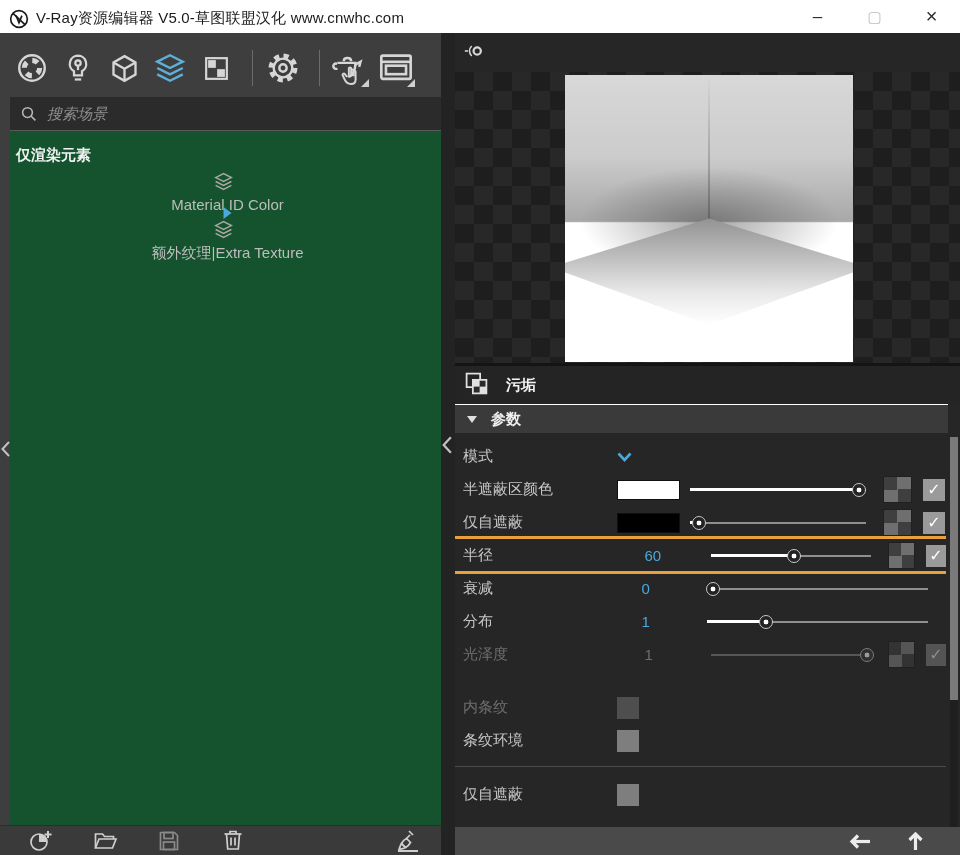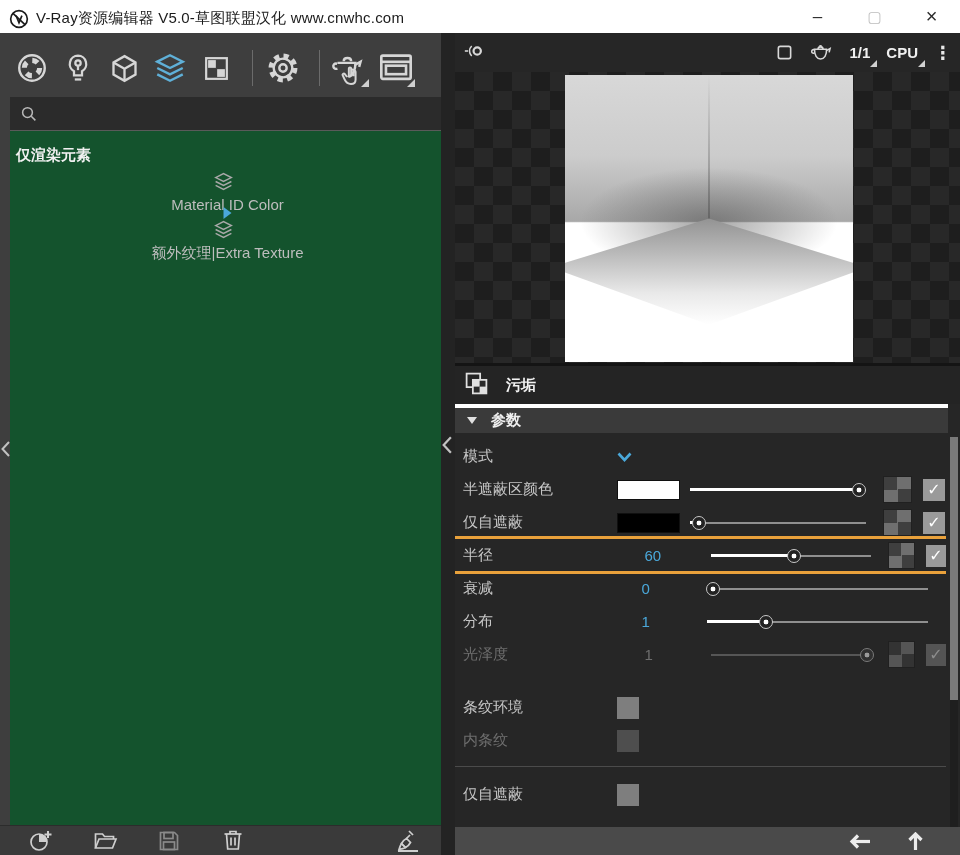--- a/index.html
+++ b/index.html
@@ -84,21 +84,21 @@
   .render-img::after { content:""; position:absolute; inset:0;
     clip-path:polygon(50% 50%, 105% 67%, 50% 87%, -5% 67%);
     background:linear-gradient(180deg, #909090 49%, #b9b9b9 62%, #e9e9e9 76%, #ffffff 87%); }
 
   
   .section-header { position:absolute; left:0; top:330px; right:0; height:41px; background:#242424;
     border-top:3px solid #141414; display:flex; align-items:center; }
   .section-header .sec-ic { margin-left:9px; }
   .section-title { margin-left:17px; font-size:15px; font-weight:bold; color:#f2f2f2; }
   .rollout { position:absolute; left:0; top:371px; right:12px; height:29px; background:#3a3a3a;
-    display:flex; align-items:center; border-top:4px solid #ffffff; }
+    display:flex; align-items:center; border-top:1px solid #ffffff; }
   .rollout .tri { margin-left:12px; width:0; height:0; border-left:5px solid transparent;
     border-right:5px solid transparent; border-top:7px solid #e0e0e0; }
   .rollout-title { margin-left:14px; font-size:15px; font-weight:bold; color:#f0f0f0; }
 
   
   .rows { position:absolute; left:0; top:404px; right:14px; bottom:28px; overflow:hidden; padding-top:3px; }
   .row { position:relative; height:33px; display:flex; align-items:center; padding-left:8px; }
   .row .label { width:154px; font-size:15px; color:#c6c6c6; }
   .row .value { width:73px; font-size:15px; color:#4aa8da;margin-left:41px; }
   .row.dis .label, .row.dis .value { color:#6e6e6e; }
@@ -220,20 +220,21 @@
             <rect x="5.5" y="9.5" width="13" height="5.5"></rect>
           </svg>
         </div>
       </div>
 
       <div class="lp-search">
         <svg width="18" height="18" viewBox="0 0 24 24">
           <circle cx="10" cy="10" r="6.5"></circle>
             <path d="M15 15l5.5 5.5"></path>
         </svg>
+        <input type="text" value="" placeholder="搜索场景" style="">
       </div>
 
       <div class="tree-area">
         <div class="tree-header">仅渲染元素</div>
 
         <div class="tree-item">
           <span class="tree-arrow"></span>
           <span class="layer-ic">
             <svg width="21" height="21" viewBox="0 0 24 24">
               <path d="M3 7.5L12 3l9 4.5L12 12z"></path>
@@ -319,39 +320,20 @@
     <section class="right-panel">
 
       <div class="rp-toolbar">
         <span class="rpt-left">
           <svg width="22" height="20" viewBox="0 0 24 20">
             <path d="M2 10h3.5"></path>
             <path d="M9.5 4.5a7.5 7.5 0 0 0 0 11"></path>
             <circle cx="15.5" cy="10" r="4" stroke-width="2.4"></circle>
           </svg>
         </span>
-        <div class="rpt-right">
-          <span class="rpt-btn">
-            <svg width="17" height="17" viewBox="0 0 18 18">
-                <rect x="2.5" y="2.5" width="13" height="13" rx="2"></rect>
-              </svg>
-          </span>
-          <span class="rpt-btn">
-            <svg width="24" height="19" viewBox="0 0 26 20">
-              <path d="M6 7c-2.2-.4-3.4.9-3 2.4.3 1.2 1.7 1.7 3 1.3"></path>
-              <path d="M6 6.5h13c.3 6.5-2.5 10.5-6.5 10.5S5.8 13 6 6.5z"></path>
-              <path d="M18.8 8l4-2.2-1 4"></path>
-              <path d="M9.8 6.5c0-1.6 1.2-2.6 2.7-2.6s2.7 1 2.7 2.6"></path>
-              <path d="M11.4 3.9c0-1 .9-1.3 1.1-1.3s1.1.3 1.1 1.3"></path>
-            </svg>
-          </span>
-          <span class="rpt-btn corner rpt-text">1/1</span>
-          <span class="rpt-btn corner rpt-text">CPU</span>
-          <span class="rpt-btn kebab">⋮</span>
-        </div>
       </div>
 
       <div class="preview">
         <div class="render-img"></div>
       </div>
 
       <div class="section-header">
         <span class="sec-ic">
           <svg width="25" height="25" viewBox="0 0 24 24">
             <rect x="2.5" y="2.5" width="13" height="13" fill="none" stroke="#e0e0e0" stroke-width="1.7"></rect>
@@ -442,27 +424,27 @@
             <span class="track"></span>
 
             <span class="handle"></span>
           </span>
           <span class="texbtn"></span>
           <span class="checkbox">✓</span>
         </div>
 
         <div class="gap"></div>
 
-        <div class="row">
-          <span class="label">条纹环境</span>
-          <span class="checkbox empty"></span>
-        </div>
-
         <div class="row dis">
           <span class="label">内条纹</span>
+          <span class="checkbox empty"></span>
+        </div>
+
+        <div class="row">
+          <span class="label">条纹环境</span>
           <span class="checkbox empty"></span>
         </div>
 
 
         <div class="sep"></div>
 
         <div class="row">
           <span class="label">仅自遮蔽</span>
           <span class="checkbox empty"></span>
         </div>

